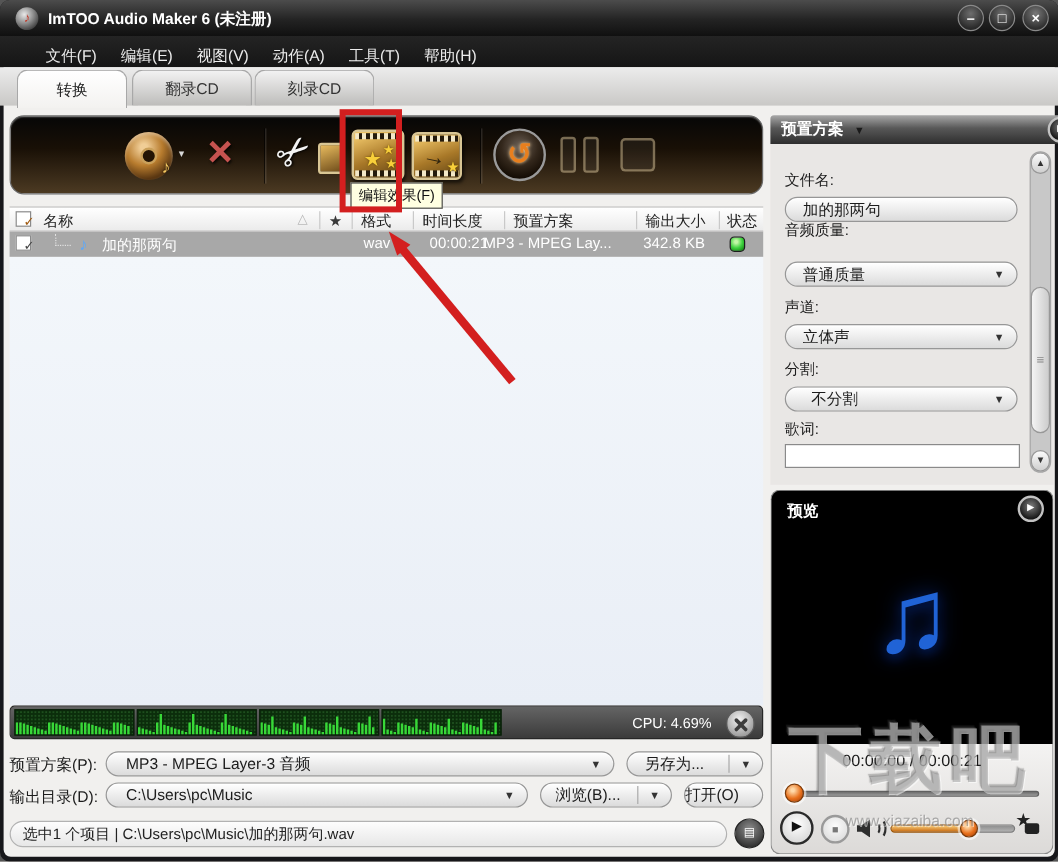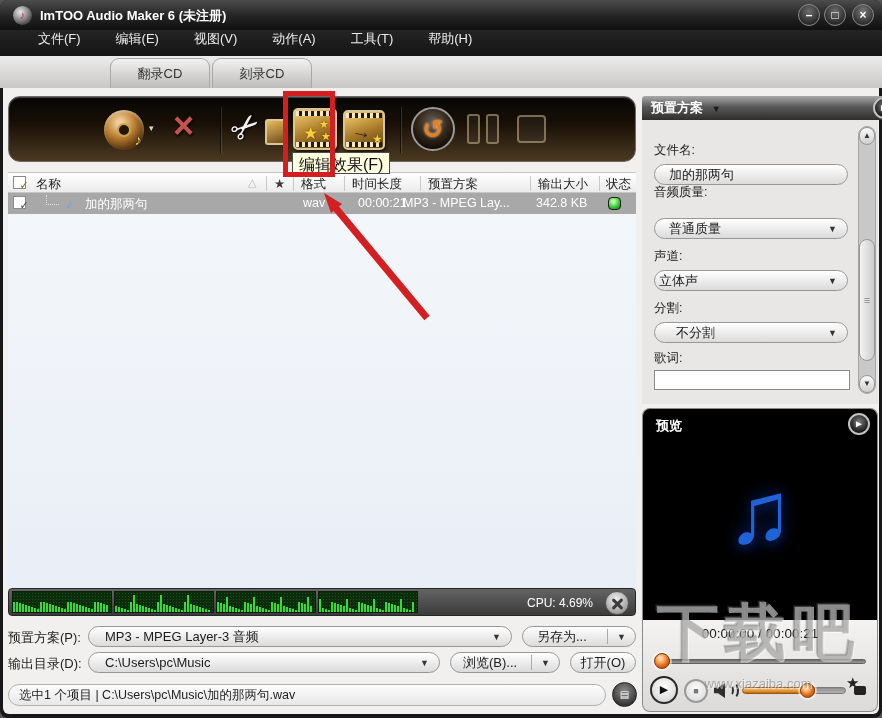--- a/index.html
+++ b/index.html
@@ -8,21 +8,21 @@
   .abs{position:absolute}
 
   
   .titlebar{left:0;top:0;width:882px;height:30px;background:linear-gradient(#4c4c4c,#232323 55%,#101010)}
   .app-icon{left:13px;top:6px;width:19px;height:19px;border-radius:50%;background:radial-gradient(circle at 38% 32%,#e8e8e8,#8a8a8a 45%,#3a3a3a 80%);text-align:center;line-height:19px;font-size:11px;color:#c03a2a;font-weight:bold}
   .title-text{left:40px;top:7px;color:#fff;font-weight:bold;font-size:13px}
   .winbtn{top:4px;width:22px;height:22px;border-radius:50%;background:radial-gradient(circle at 50% 32%,#6e6e6e,#2a2a2a 72%);border:1px solid #8a8a8a;color:#fff;text-align:center;line-height:20px;font-size:12px;font-weight:bold}
   .winbtn.close{background:radial-gradient(circle at 50% 32%,#7a7a7a,#303030 72%)}
 
   
-  .menubar{left:0;top:30px;width:882px;height:26px;background:linear-gradient(#242424,#151515);display:flex;align-items:flex-start;gap:35px;padding-left:38px}
+  .menubar{left:0;top:30px;width:882px;height:26px;background:linear-gradient(#242424,#151515);display:flex;align-items:flex-end;gap:20px;padding-left:38px}
   .menu-item{color:#ececec;font-size:13px}
 
   
   .client{left:3px;top:56px;width:876px;height:658px;background:#f1f0ee;border-radius:0 0 6px 6px}
   .tabstrip{left:0px;top:56px;width:882px;height:32px;background:linear-gradient(#ececec,#c9c8c6)}
   .tab{top:58px;height:30px;border:1px solid #a8a8a8;border-bottom:none;border-radius:9px 9px 0 0;background:linear-gradient(#f2f2f2,#bdbcba);color:#333;font-size:13px;text-align:center;line-height:29px}
   .tab.active{background:linear-gradient(#ffffff,#f3f2f0);height:32px;line-height:31px;color:#222}
 
   
   .toolbar{left:8px;top:96px;width:628px;height:66px;border-radius:12px;border:1px solid #6a6a6a;background:linear-gradient(180deg,#060606,#191006 42%,#3c2d1a 82%,#4c3a22);box-shadow:inset 0 1px 1px rgba(255,255,255,.25)}
@@ -40,21 +40,21 @@
   .perf.t{top:1px}.perf.b{bottom:1px}
   .film-edit{left:284px;top:11px}
   .film-exp{left:334px;top:13px;width:42px;height:40px}
   .star{position:absolute;color:#f8cf3a;text-shadow:0 0 2px #5e4200}
   .exp-arrow{position:absolute;left:7px;top:8px;font-size:20px;font-weight:bold;color:#2e2410;transform:rotate(12deg)}
   .convert{left:402px;top:10px;width:44px;height:44px;border-radius:50%;border:2px solid #9a9a9a;background:radial-gradient(circle at 50% 34%,#6e6258 0%,#34281c 45%,#140c04 78%);text-align:center;line-height:40px;font-size:25px;font-weight:bold;color:#e87f1e;text-shadow:0 0 3px #ffd9a0}
   .pbar{top:17px;width:13px;height:30px;border:2px solid rgba(198,178,138,.55);border-radius:3px;background:rgba(255,255,255,.05)}
   .stopbox{left:508px;top:18px;width:29px;height:28px;border:2px solid rgba(198,178,138,.55);border-radius:4px;background:rgba(255,255,255,.05)}
 
   
-  .tooltip{left:292px;top:152px;height:22px;padding:2px 6px;background:#ffffe1;border:1px solid #4a4a4a;font-size:16px;color:#111;z-index:30;white-space:nowrap}
+  .tooltip{left:292px;top:152px;height:22px;padding:2px 6px;background:#ffffe1;border:1px solid #4a4a4a;font-size:12px;color:#111;z-index:30;white-space:nowrap}
   .redbox{left:283px;top:91px;width:52px;height:86px;border:5px solid #d31f1f;z-index:40}
   .arrow-svg{left:310px;top:185px;z-index:40}
 
   
   .thead{left:8px;top:172px;width:628px;height:21px;background:linear-gradient(#ffffff,#ebebeb);border-top:1px solid #c6c6c6;border-bottom:1px solid #c6c6c6;font-size:12.5px;color:#222}
   .thead span,.trow span{position:absolute;top:3px;white-space:nowrap}
   .hsep{position:absolute;top:3px;width:1px;height:15px;background:#c9c9c9}
   .cb{position:absolute;width:13px;height:13px;background:#fff;border:1px solid #8a8a8a;font-size:11px;line-height:11px;text-align:center;color:#a05a10;font-weight:bold}
   .trow{left:8px;top:193px;width:628px;height:21px;background:#a8a8a8;color:#fff;font-size:12.5px}
   .tree{position:absolute;left:38px;top:2px;width:13px;height:10px;border-left:1px dotted #e2e2e2;border-bottom:1px dotted #e2e2e2}
@@ -68,21 +68,21 @@
   .wrench{right:6px;top:2px;width:24px;height:24px;border-radius:50%;border:1px solid #5a5a5a;background:radial-gradient(circle at 45% 35%,#f2f2f2,#9c9c9c 75%)}
   .wrench i{position:absolute;left:10px;top:5px;width:3px;height:14px;background:#3c3c3c;border-radius:2px}
 
   
   .brow-label{font-size:13px;color:#1c1c1c;white-space:nowrap}
   .pill{height:21px;border-radius:11px;border:1px solid #979797;background:linear-gradient(#ffffff,#dbdbdb);display:flex;align-items:center;font-size:13px;color:#1c1c1c;box-shadow:inset 0 1px 0 #fff}
   .pill .txt{padding-left:16px;white-space:nowrap;overflow:hidden}
   .pill .dd{margin-left:auto;padding-right:10px;font-size:9px;color:#333}
   .pill .div{width:1px;height:15px;background:#aaa;margin-left:auto}
   .pill .dd2{padding:0 9px;font-size:9px;color:#333}
-  .pill.btn{justify-content:center}
+  .pill.btn{justify-content:flex-start}
   .statusbar{left:8px;top:684px;width:598px;height:22px;border-radius:11px;border:1px solid #b2b2b2;background:linear-gradient(#fdfdfd,#e7e7e7);font-size:12.5px;color:#222;line-height:20px;padding-left:10px;white-space:nowrap;overflow:hidden}
   .statcircle{left:612px;top:682px;width:25px;height:25px;border-radius:50%;border:1px solid #222;background:radial-gradient(circle at 50% 35%,#8e8e8e,#343434 75%);color:#fff;text-align:center;line-height:24px;font-size:10px}
 
   
   .rp-header{left:642px;top:96px;width:256px;height:24px;background:linear-gradient(#a9a9a9,#585858 45%,#2e2e2e);border-radius:3px 3px 0 0;color:#fff;font-weight:bold;font-size:13px;line-height:24px;padding-left:9px}
   .rp-header .dd{font-size:9px;color:#1a1a1a;margin-left:5px}
   .circlebtn{width:22px;height:22px;border-radius:50%;border:2px solid #c2c2c2;background:radial-gradient(circle at 50% 38%,#7e7e7e,#141414 75%);color:#fff;text-align:center;line-height:18px;font-size:10px}
   .rp-body{left:642px;top:120px;width:236px;height:284px;background:#e9e7e5}
   .fld-label{font-size:12.5px;color:#1c1c1c}
   .rp-input-sq{height:20px;background:#fff;border:1px solid #8a8a8a}
@@ -132,20 +132,21 @@
     <span class="menu-item">文件(F)</span>
     <span class="menu-item">编辑(E)</span>
     <span class="menu-item">视图(V)</span>
     <span class="menu-item">动作(A)</span>
     <span class="menu-item">工具(T)</span>
     <span class="menu-item">帮助(H)</span>
   </div>
 
   <div class="abs client"></div>
   <div class="abs tabstrip"></div>
+  <div class="abs tab active" style="left:14px;width:92px"><span>转换</span></div>
   <div class="abs tab" style="left:110px;width:100px"><span>翻录CD</span></div>
   <div class="abs tab" style="left:212px;width:100px"><span>刻录CD</span></div>
 
   <div class="abs toolbar">
     <div class="abs disc">
       <div class="hole"></div>
       <div class="nt">♪</div>
     </div>
     <div class="abs tb-caret">▾</div>
     <div class="abs tb-x">×</div>
@@ -273,21 +274,21 @@
   <div class="abs pill" style="left:654px;top:164px;width:194px">
     <span class="txt" style="padding-left:14px">加的那两句</span>
   </div>
   <div class="abs fld-label" style="left:654px;top:184px">音频质量:</div>
   <div class="abs pill" style="left:654px;top:218px;width:194px">
     <span class="txt" style="padding-left:14px">普通质量</span>
     <span class="dd">▼</span>
   </div>
   <div class="abs fld-label" style="left:654px;top:248px">声道:</div>
   <div class="abs pill" style="left:654px;top:270px;width:194px">
-    <span class="txt" style="padding-left:4px">立体声</span>
+    <span class="txt" style="padding-left:14px">立体声</span>
     <span class="dd">▼</span>
   </div>
   <div class="abs fld-label" style="left:654px;top:300px">分割:</div>
   <div class="abs pill" style="left:654px;top:322px;width:194px">
     <span class="txt" style="padding-left:21px">不分割</span>
     <span class="dd">▼</span>
   </div>
   <div class="abs fld-label" style="left:654px;top:350px">歌词:</div>
   <div class="abs rp-input-sq" style="left:654px;top:370px;width:196px"></div>
   <div class="abs scrollbar">

